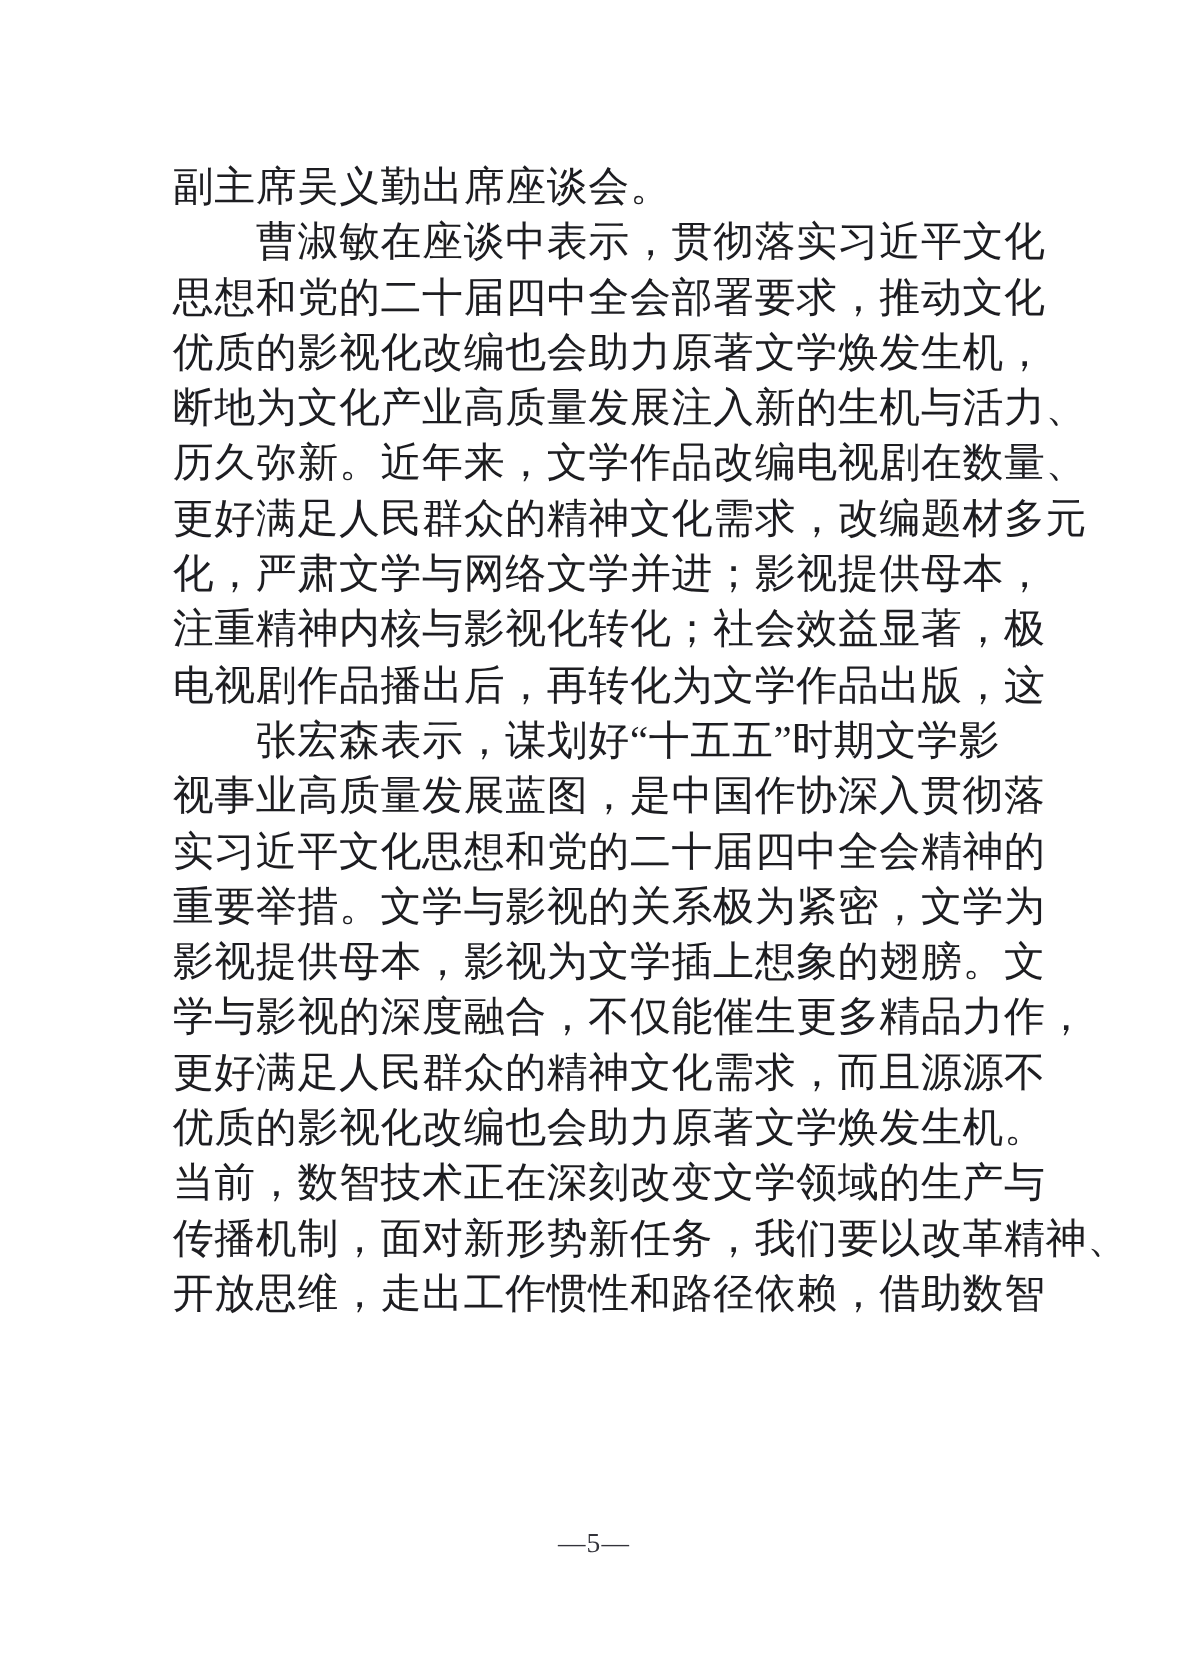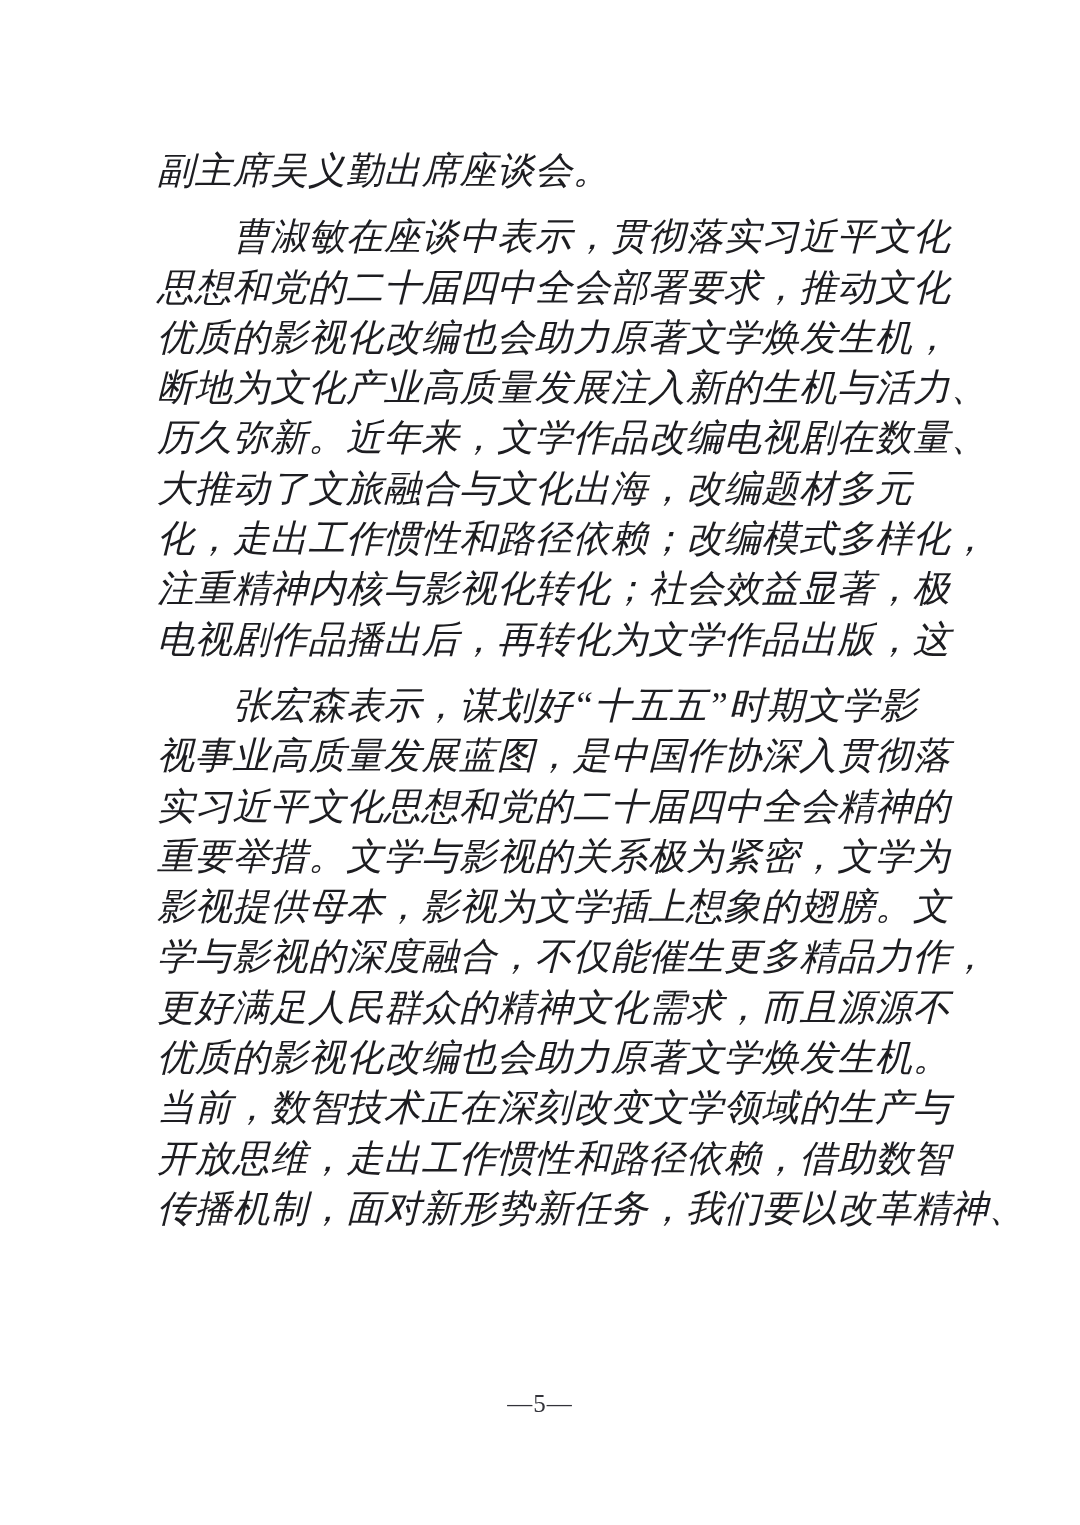--- a/index.html
+++ b/index.html
@@ -40,25 +40,24 @@
     white-space: pre;
     text-align: justify;
     -webkit-font-smoothing: antialiased;
   }
 
   
 
   .para {
     margin: 0;
     padding: 0;
-    font-style: italic;
   }
 
   .para + .para {
-    margin-top: 16px;
+    margin-top: 0;
   }
 
   
   #page-footer {
     position: absolute;
     left: 0;
     right: 0;
     top: 1390px;
     text-align: center;
   }
@@ -80,38 +79,38 @@
     <div class="para">
       <div class="doc-line">副主席吴义勤出席座谈会。</div>
     </div>
 
     <div class="para">
       <div class="doc-line">　　曹淑敏在座谈中表示，贯彻落实习近平文化</div>
       <div class="doc-line">思想和党的二十届四中全会部署要求，推动文化</div>
       <div class="doc-line">优质的影视化改编也会助力原著文学焕发生机，</div>
       <div class="doc-line">断地为文化产业高质量发展注入新的生机与活力、</div>
       <div class="doc-line">历久弥新。近年来，文学作品改编电视剧在数量、</div>
-      <div class="doc-line">大推动了文旅融合与文化出海，改编题材多元</div>
-      <div class="doc-line">化，走出工作惯性和路径依赖；改编模式多样化，</div>
+      <div class="doc-line">更好满足人民群众的精神文化需求，改编题材多元</div>
+      <div class="doc-line">化，严肃文学与网络文学并进；影视提供母本，</div>
       <div class="doc-line">注重精神内核与影视化转化；社会效益显著，极</div>
       <div class="doc-line">电视剧作品播出后，再转化为文学作品出版，这</div>
     </div>
 
     <div class="para">
       <div class="doc-line">　　张宏森表示，谋划好“十五五”时期文学影</div>
       <div class="doc-line">视事业高质量发展蓝图，是中国作协深入贯彻落</div>
       <div class="doc-line">实习近平文化思想和党的二十届四中全会精神的</div>
       <div class="doc-line">重要举措。文学与影视的关系极为紧密，文学为</div>
       <div class="doc-line">影视提供母本，影视为文学插上想象的翅膀。文</div>
       <div class="doc-line">学与影视的深度融合，不仅能催生更多精品力作，</div>
       <div class="doc-line">更好满足人民群众的精神文化需求，而且源源不</div>
       <div class="doc-line">优质的影视化改编也会助力原著文学焕发生机。</div>
       <div class="doc-line">当前，数智技术正在深刻改变文学领域的生产与</div>
+      <div class="doc-line">传播机制，面对新形势新任务，我们要以改革精神、</div>
       <div class="doc-line">开放思维，走出工作惯性和路径依赖，借助数智</div>
-      <div class="doc-line">传播机制，面对新形势新任务，我们要以改革精神、</div>
     </div>
 
   </div>
 
   <div id="page-footer">
     <span id="page-number">—5—</span>
   </div>
 
 </div>
 

